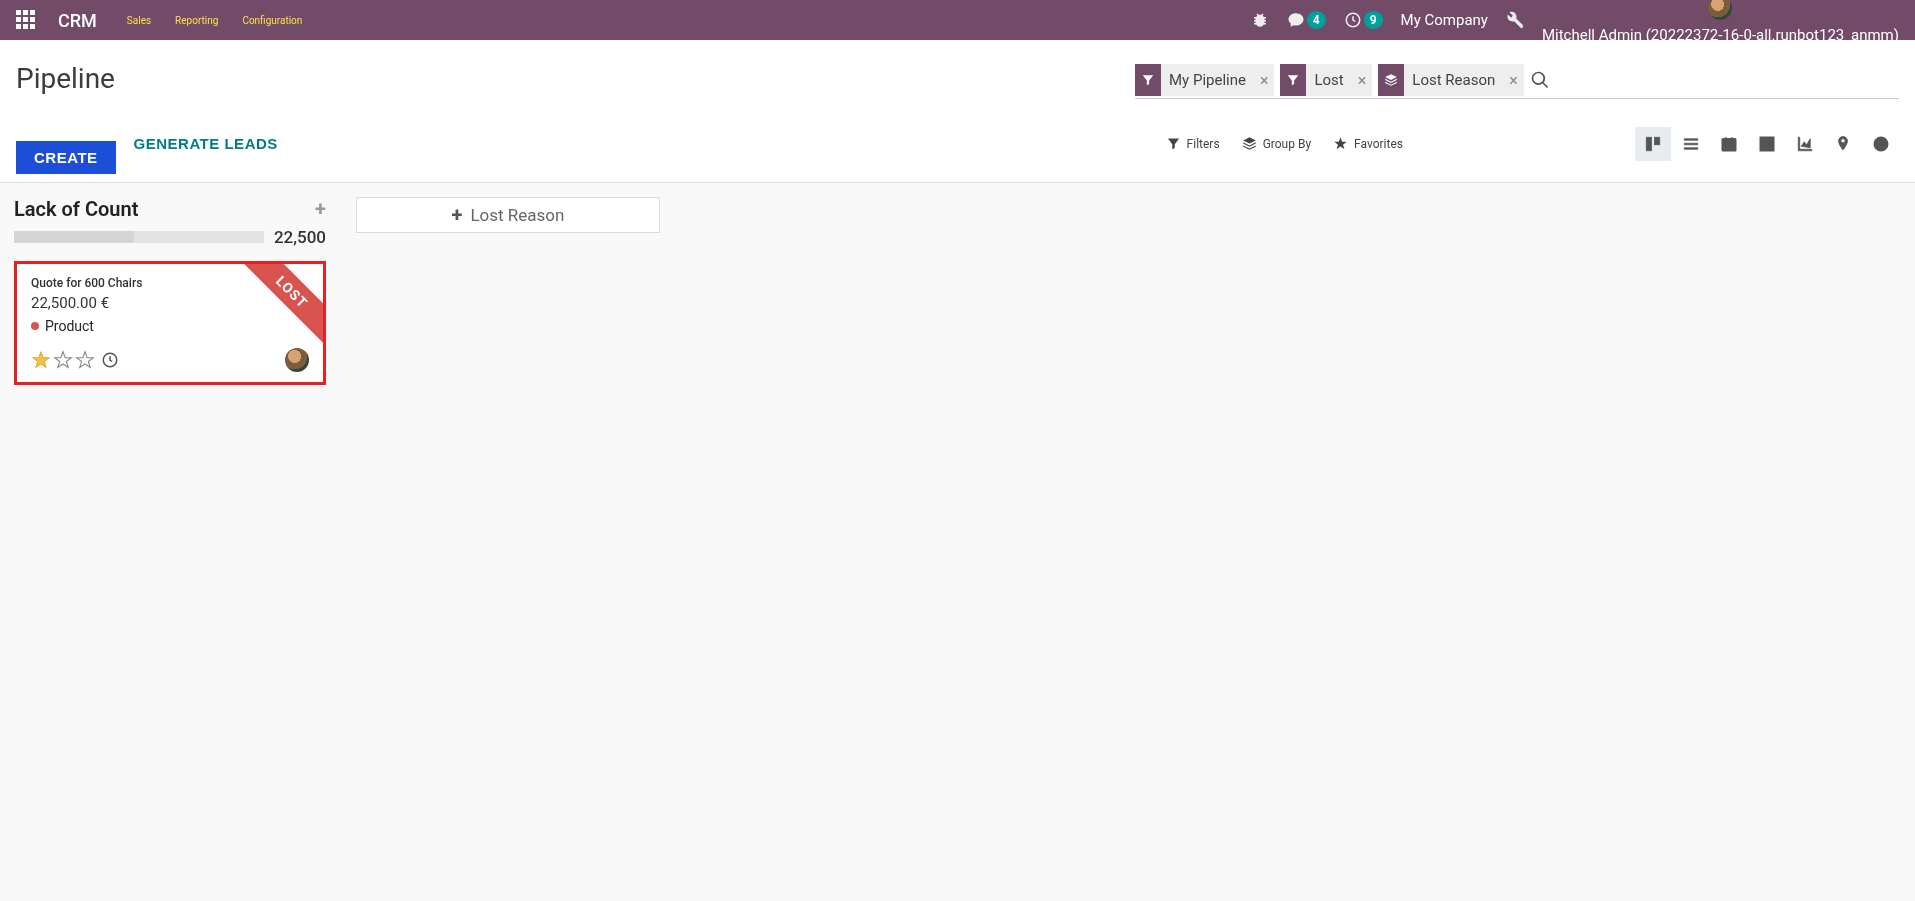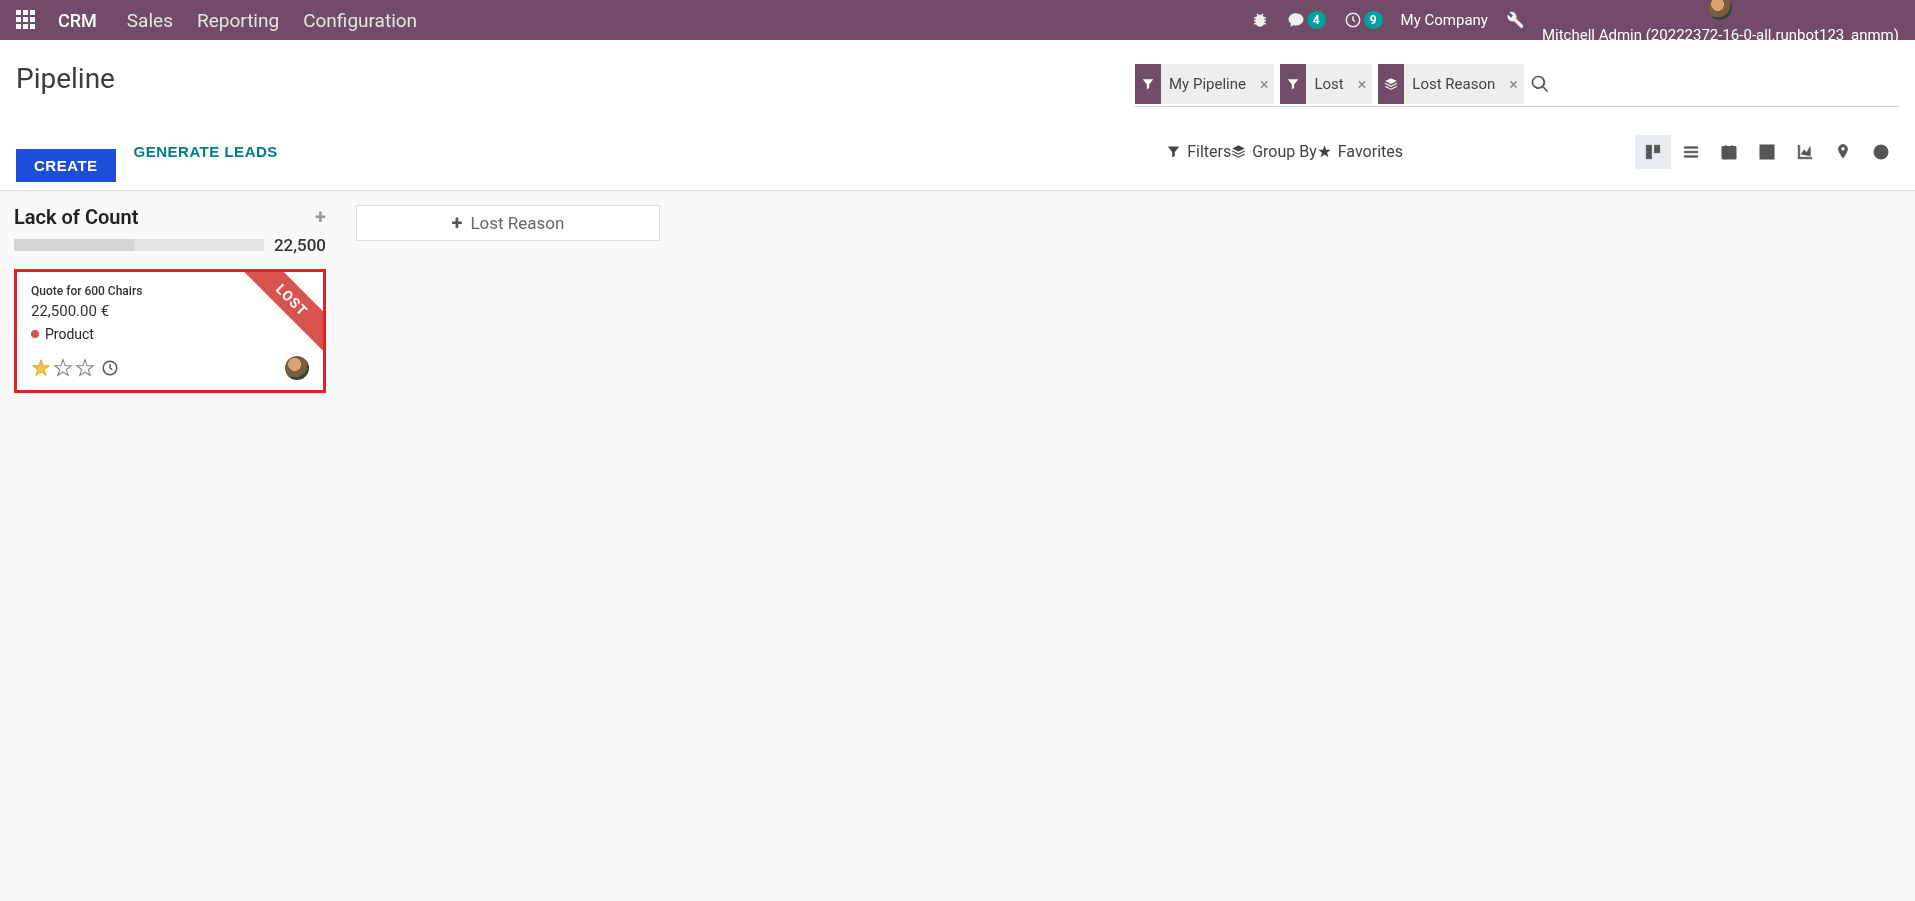--- a/index.html
+++ b/index.html
@@ -28,21 +28,21 @@
     width: 20px; height: 20px;
     display: grid;
     grid-template-columns: repeat(3, 5px);
     grid-template-rows: repeat(3, 5px);
     gap: 2px;
     cursor: pointer;
   }
   .apps-icon span { background: #fff; }
   .brand { font-size: 18px; font-weight: 500; }
   .nav-links { display: flex; gap: 24px; margin-left: 8px; }
-  .nav-links a { color: #e5e5e5; font-size: 19px; cursor: pointer; }
+  .nav-links a { color: #fde047; font-size: 10px; cursor: pointer; }
 
   .navbar-right {
     margin-left: auto;
     display: flex;
     align-items: center;
     gap: 18px;
     font-size: 15px;
   }
   .nav-icon { width: 18px; height: 18px; fill: #eee; cursor: pointer; }
   .nav-icon-wrap { position: relative; display:flex; align-items:center; cursor:pointer; }
@@ -91,21 +91,21 @@
     align-items: center;
     width: 764px;
     border-bottom: 1px solid #ccc;
     gap: 6px;
     padding: 2px 0;
   }
   .facet {
     display: flex;
     align-items: stretch;
     background: #eee;
-    height: 40px;
+    height: 32px;
     font-size: 15px;
     overflow: hidden;
   }
   .facet-icon {
     background: #714b67;
     color: #fff;
     width: 26px;
     display: flex;
     align-items: center;
     justify-content: center;
@@ -159,21 +159,22 @@
     font-weight: 700;
     background: transparent;
     border: none;
     font-size: 15px;
     cursor: pointer;
     letter-spacing: 0.5px;
   }
   .mid-controls {
     margin-left: auto;
     display: flex;
-    font-size: 16px;
+    gap: 22px;
+    font-size: 12px;
     color: #444;
     padding-right: 12px;
   }
   .mid-btn { display: flex; align-items: center; gap: 6px; cursor: pointer; }
   .mid-btn svg { width: 15px; height: 15px; fill: #444; }
   .view-switchers {
     display: flex;
     gap: 2px;
     align-items: center;
     margin-left: 220px;

